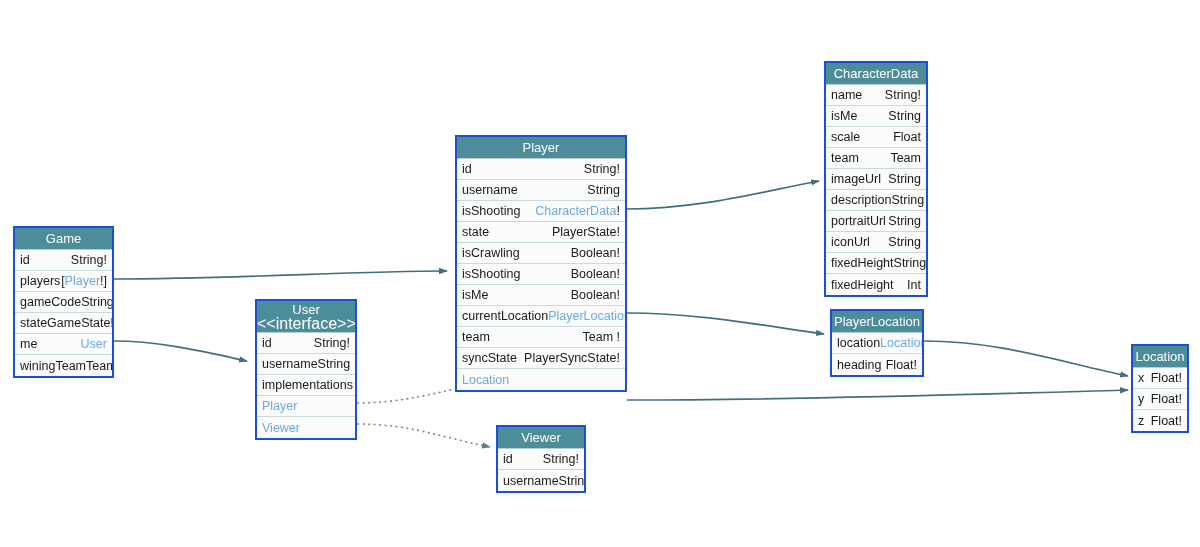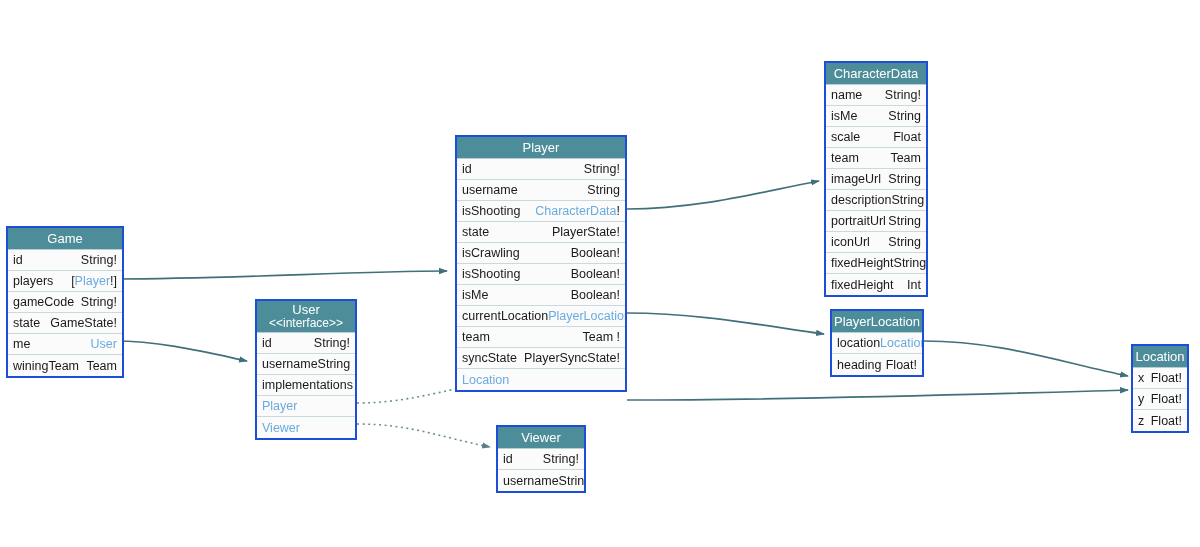--- a/index.html
+++ b/index.html
@@ -46,21 +46,21 @@
     white-space: nowrap;
     overflow: hidden;
   }
   .entity .hdr.two {
     height: 32px;
     line-height: 14px;
     padding-top: 2px;
   }
   .entity .hdr .sub {
     display: block;
-    font-size: 12px;
+    font-size: 16px;
     line-height: 13px;
   }
   .row {
     box-sizing: border-box;
     height: 21px;
     line-height: 20px;
     border-bottom: 1px solid #c9dade;
     background: #fbfbfb;
     font-size: 12.5px;
     color: #1a1a1a;
@@ -109,21 +109,21 @@
 
     <path d="M627,400 C800,400 990,394 1128,390" fill="none" stroke="#41707c" stroke-width="1.7" marker-end="url(#arrow)"></path>
 
     <path d="M924,341 C1000,341 1060,362 1128,376" fill="none" stroke="#41707c" stroke-width="1.7" marker-end="url(#arrow)"></path>
 
     <path d="M357,403 C400,403 430,394 470,386" fill="none" stroke="#6b8c94" stroke-width="1.6" stroke-dasharray="2,3.5" marker-end="url(#arrowdot)"></path>
 
     <path d="M357,424 C410,424 440,437 490,447" fill="none" stroke="#6b8c94" stroke-width="1.6" stroke-dasharray="2,3.5" marker-end="url(#arrowdot)"></path>
   </svg>
 
-  <div class="entity" style="left:6px; top:226px; width:118px;">
+  <div class="entity" style="left:13px; top:226px; width:101px;">
     <div class="hdr">Game</div>
     <div class="row">
       <span class="fname">id</span>
       <span class="ftype plain">String!</span>
     </div>
     <div class="row">
       <span class="fname">players</span>
       <span class="ftype"><span class="brk">[</span><span class="link">Player</span><span class="bang">!]</span></span>
     </div>
     <div class="row">

